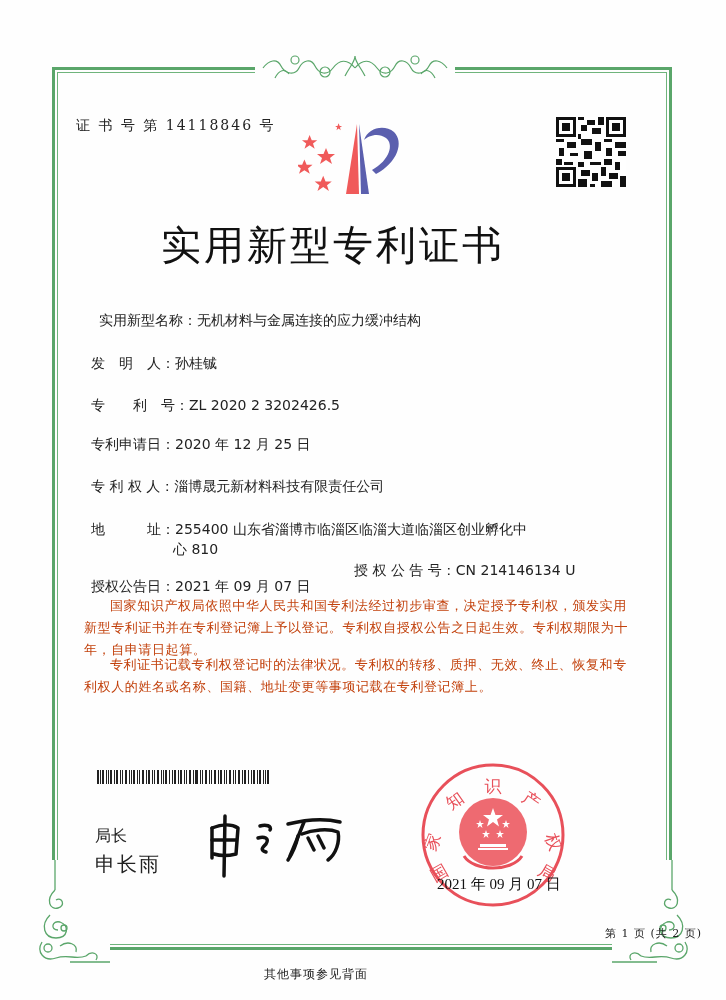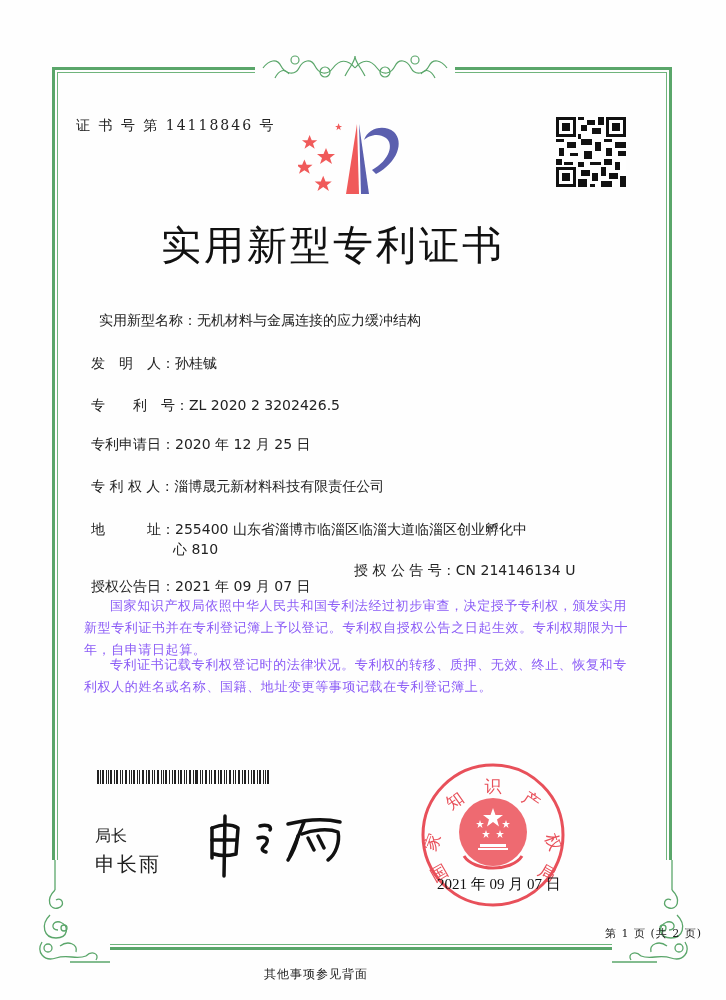--- a/index.html
+++ b/index.html
@@ -48,21 +48,21 @@
   .f3 { top:397px;text-align:center; }
   .f4 { top:436px; }
   .f5 { top:478px; }
   .f6 { top:521px; }
   .f6b { top:541px; left:173px; }
   .f7 { top:546px;margin-top:32px; }
   .f7b { position:absolute; left:354px; top:562px; font-size:14px; font-family:"DejaVu Sans", sans-serif; white-space:nowrap; }
 
   .para {
     position:absolute; left:84px; width:556px; font-size:13px; line-height:22px;
-    text-indent:26px; font-family:"DejaVu Serif", serif; color:#8b5cf6;
+    text-indent:26px; font-family:"DejaVu Serif", serif; color:#c2410c;
     letter-spacing:0.6px;
   }
   .p1 { top:595px; }
   .p2 { top:654px; }
 
   .barcode { position:absolute; left:97px; top:770px; width:172px; height:14px; }
   .director-title { position:absolute; left:95px; top:826px; font-size:16px; font-family:"DejaVu Sans", sans-serif; }
   .director-name { position:absolute; left:95px; top:851px; font-size:20px; font-family:"DejaVu Sans", sans-serif; letter-spacing:2px; }
   .signature { position:absolute; left:200px; top:810px; width:160px; height:70px; }
   .seal { position:absolute; left:418px; top:760px; width:150px; height:150px; }

